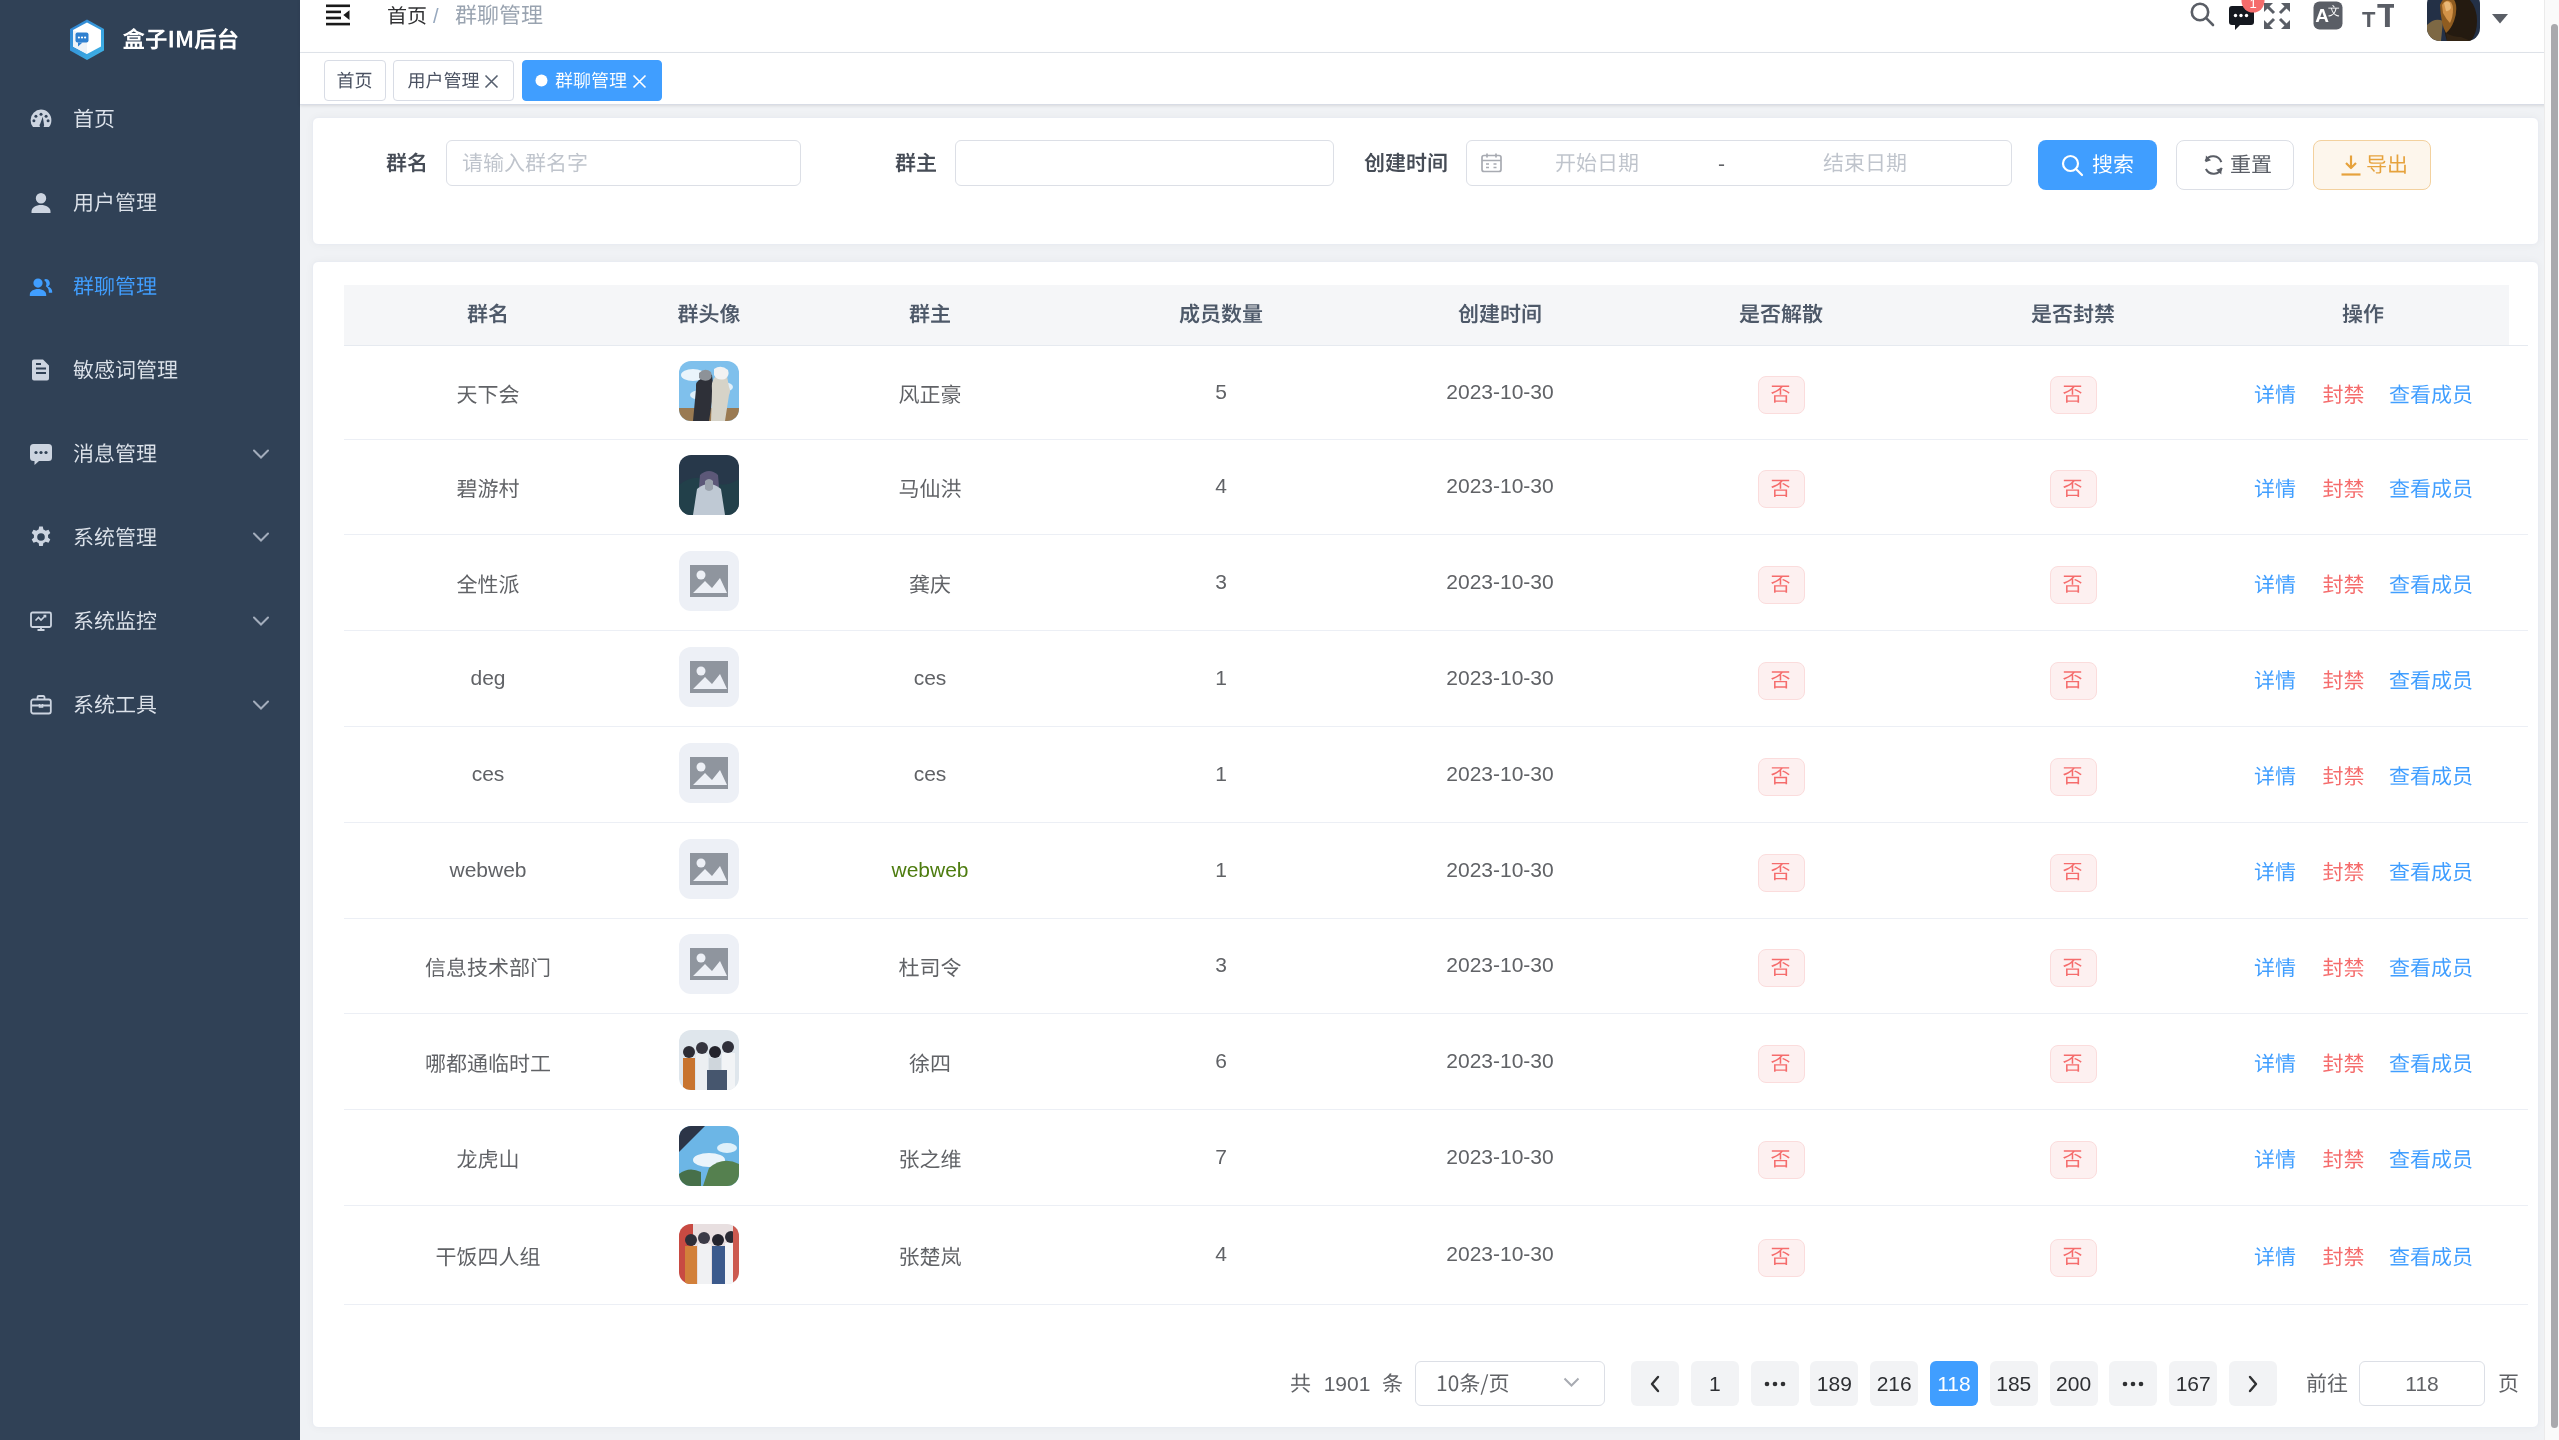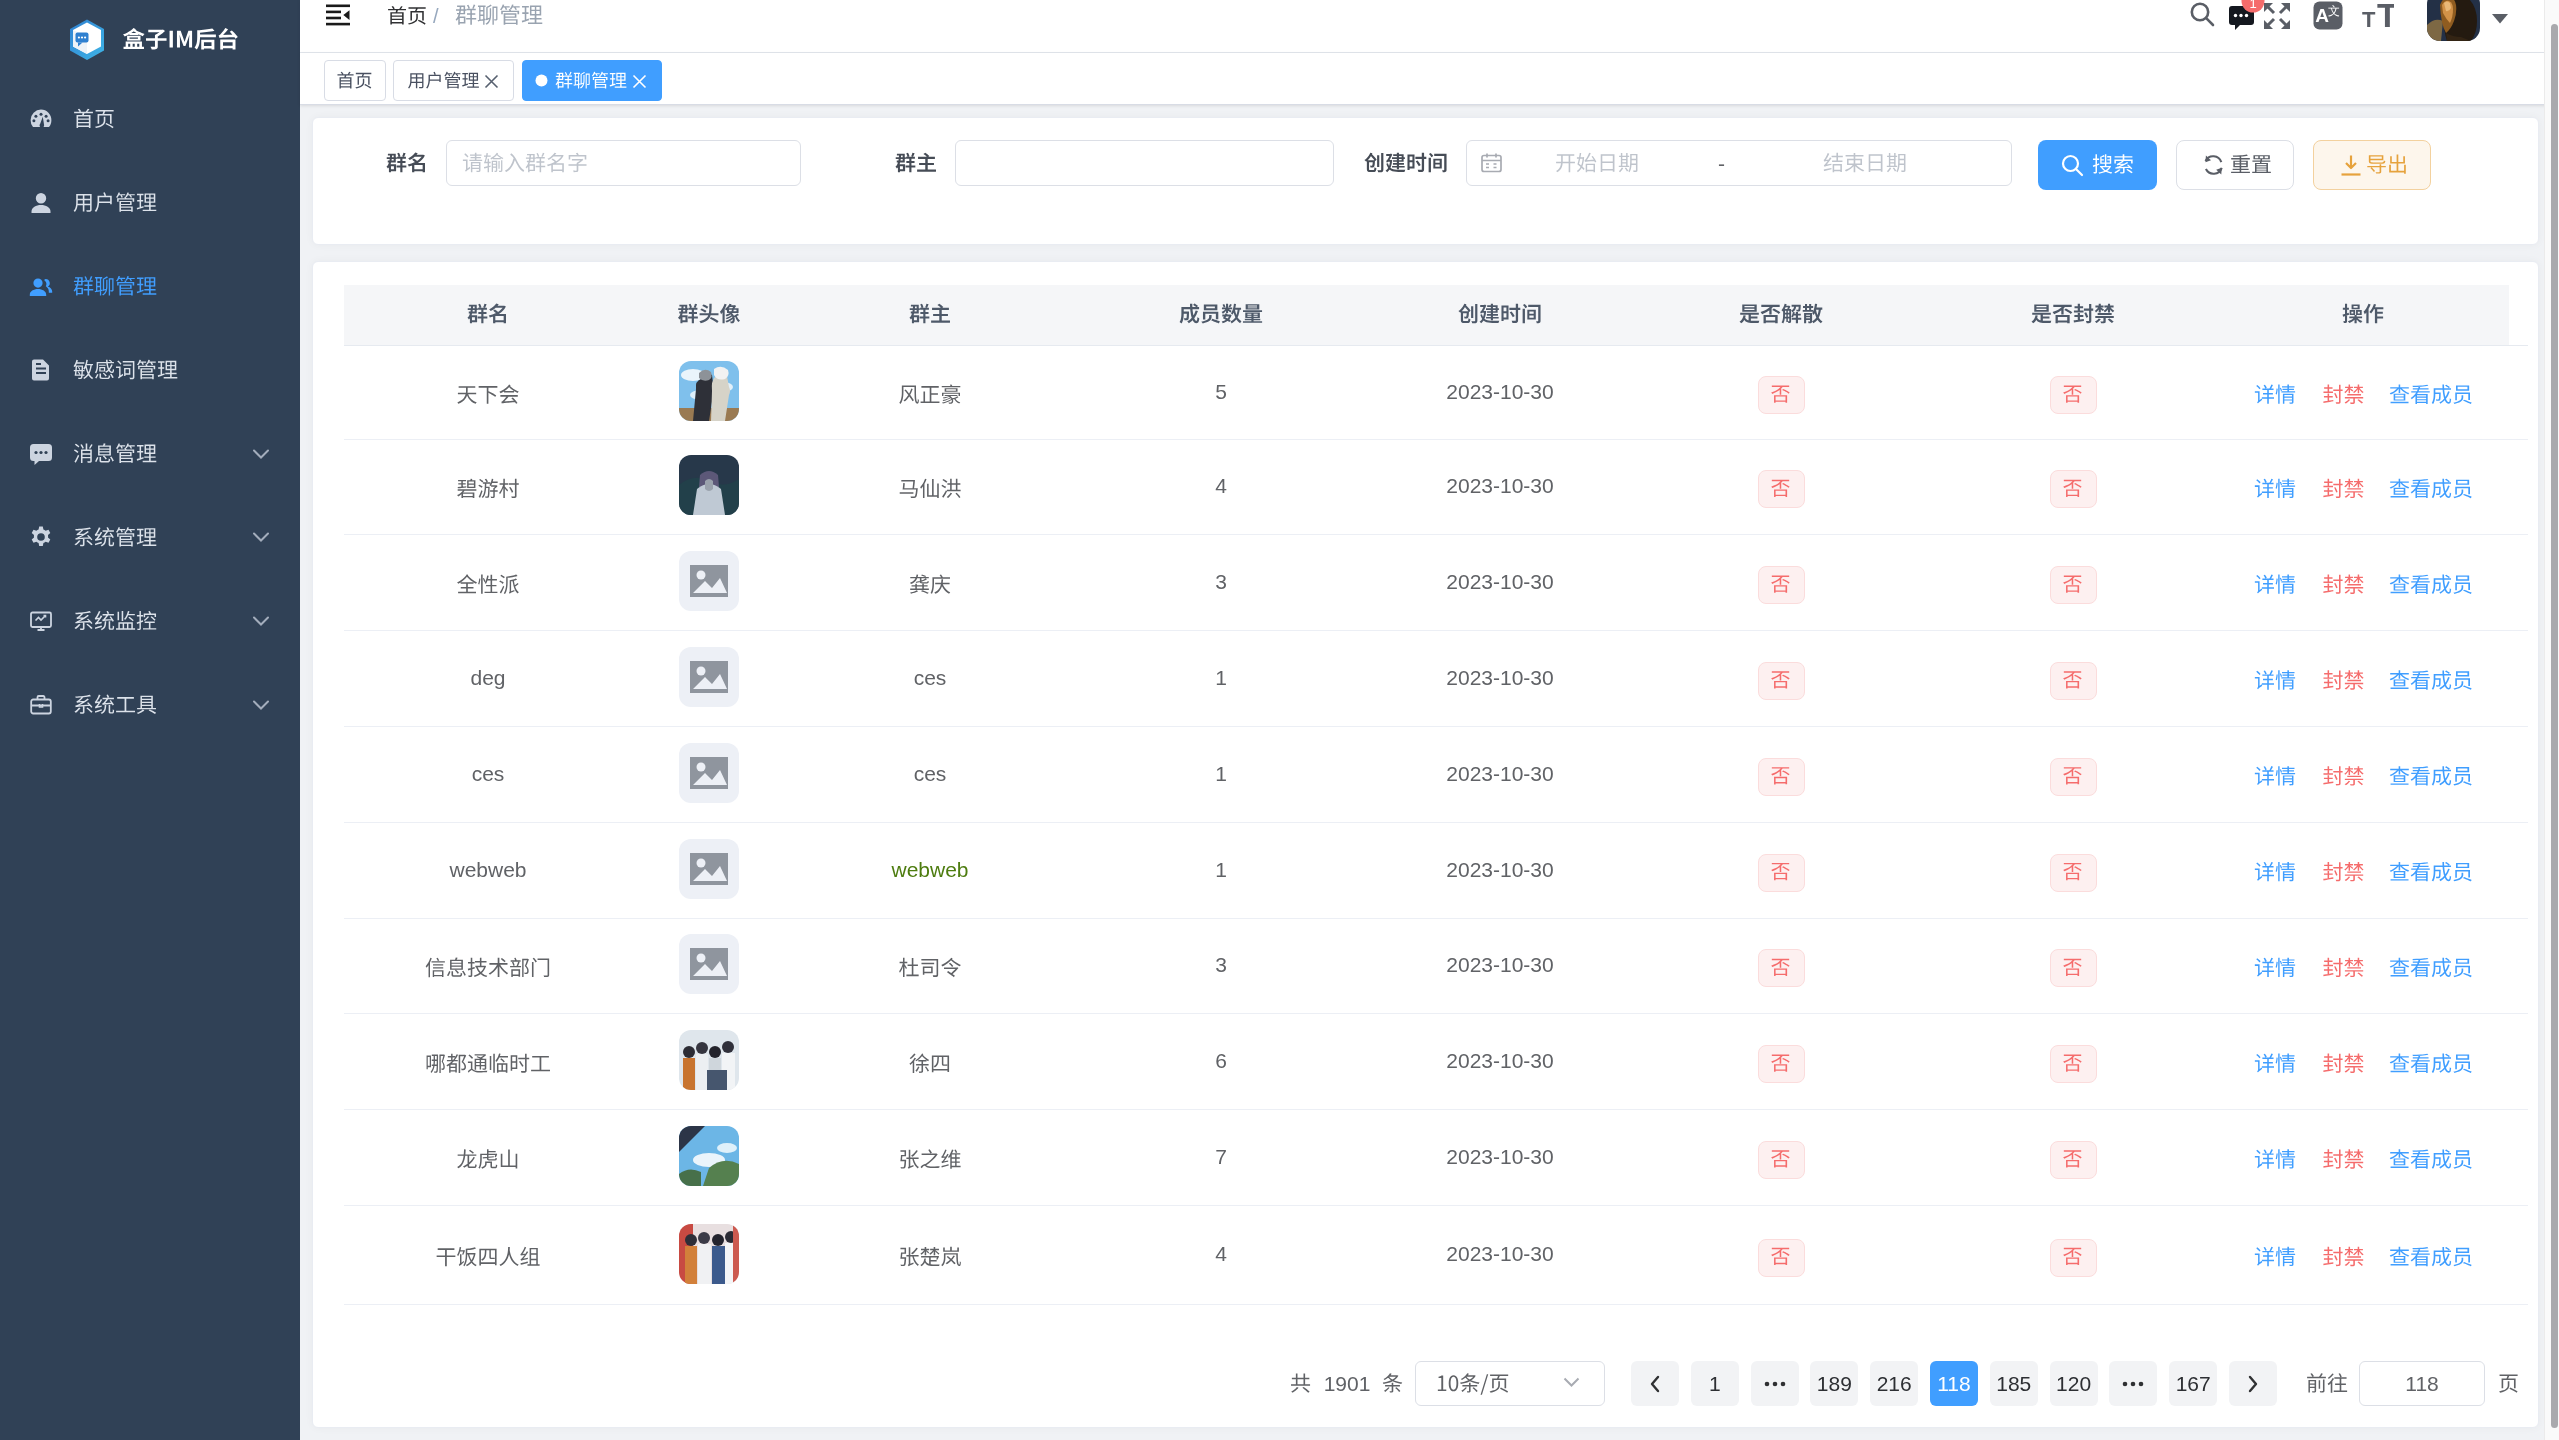--- a/index.html
+++ b/index.html
@@ -346,21 +346,21 @@
         <circle cx="3" cy="3" r="2.3"></circle>
         <circle cx="11" cy="3" r="2.3"></circle>
         <circle cx="19" cy="3" r="2.3"></circle>
       </g>
     </svg>
   </div>
 <div class="pbtn" style="left:1810.4px;">189</div>
 <div class="pbtn" style="left:1870.2px;">216</div>
 <div class="pbtn" style="left:1930.0px;background:#409eff;color:#fff;">118</div>
 <div class="pbtn" style="left:1989.8px;">185</div>
-<div class="pbtn" style="left:2049.6px;">120</div>
+<div class="pbtn" style="left:2049.6px;">200</div>
 <div class="pbtn" style="left:2109.4px;">
     <svg width="22" height="6" viewBox="0 0 22 6">
       <g fill="#303133">
         <circle cx="3" cy="3" r="2.3"></circle>
         <circle cx="11" cy="3" r="2.3"></circle>
         <circle cx="19" cy="3" r="2.3"></circle>
       </g>
     </svg>
   </div>
 <div class="pbtn" style="left:2169.2px;">167</div>

